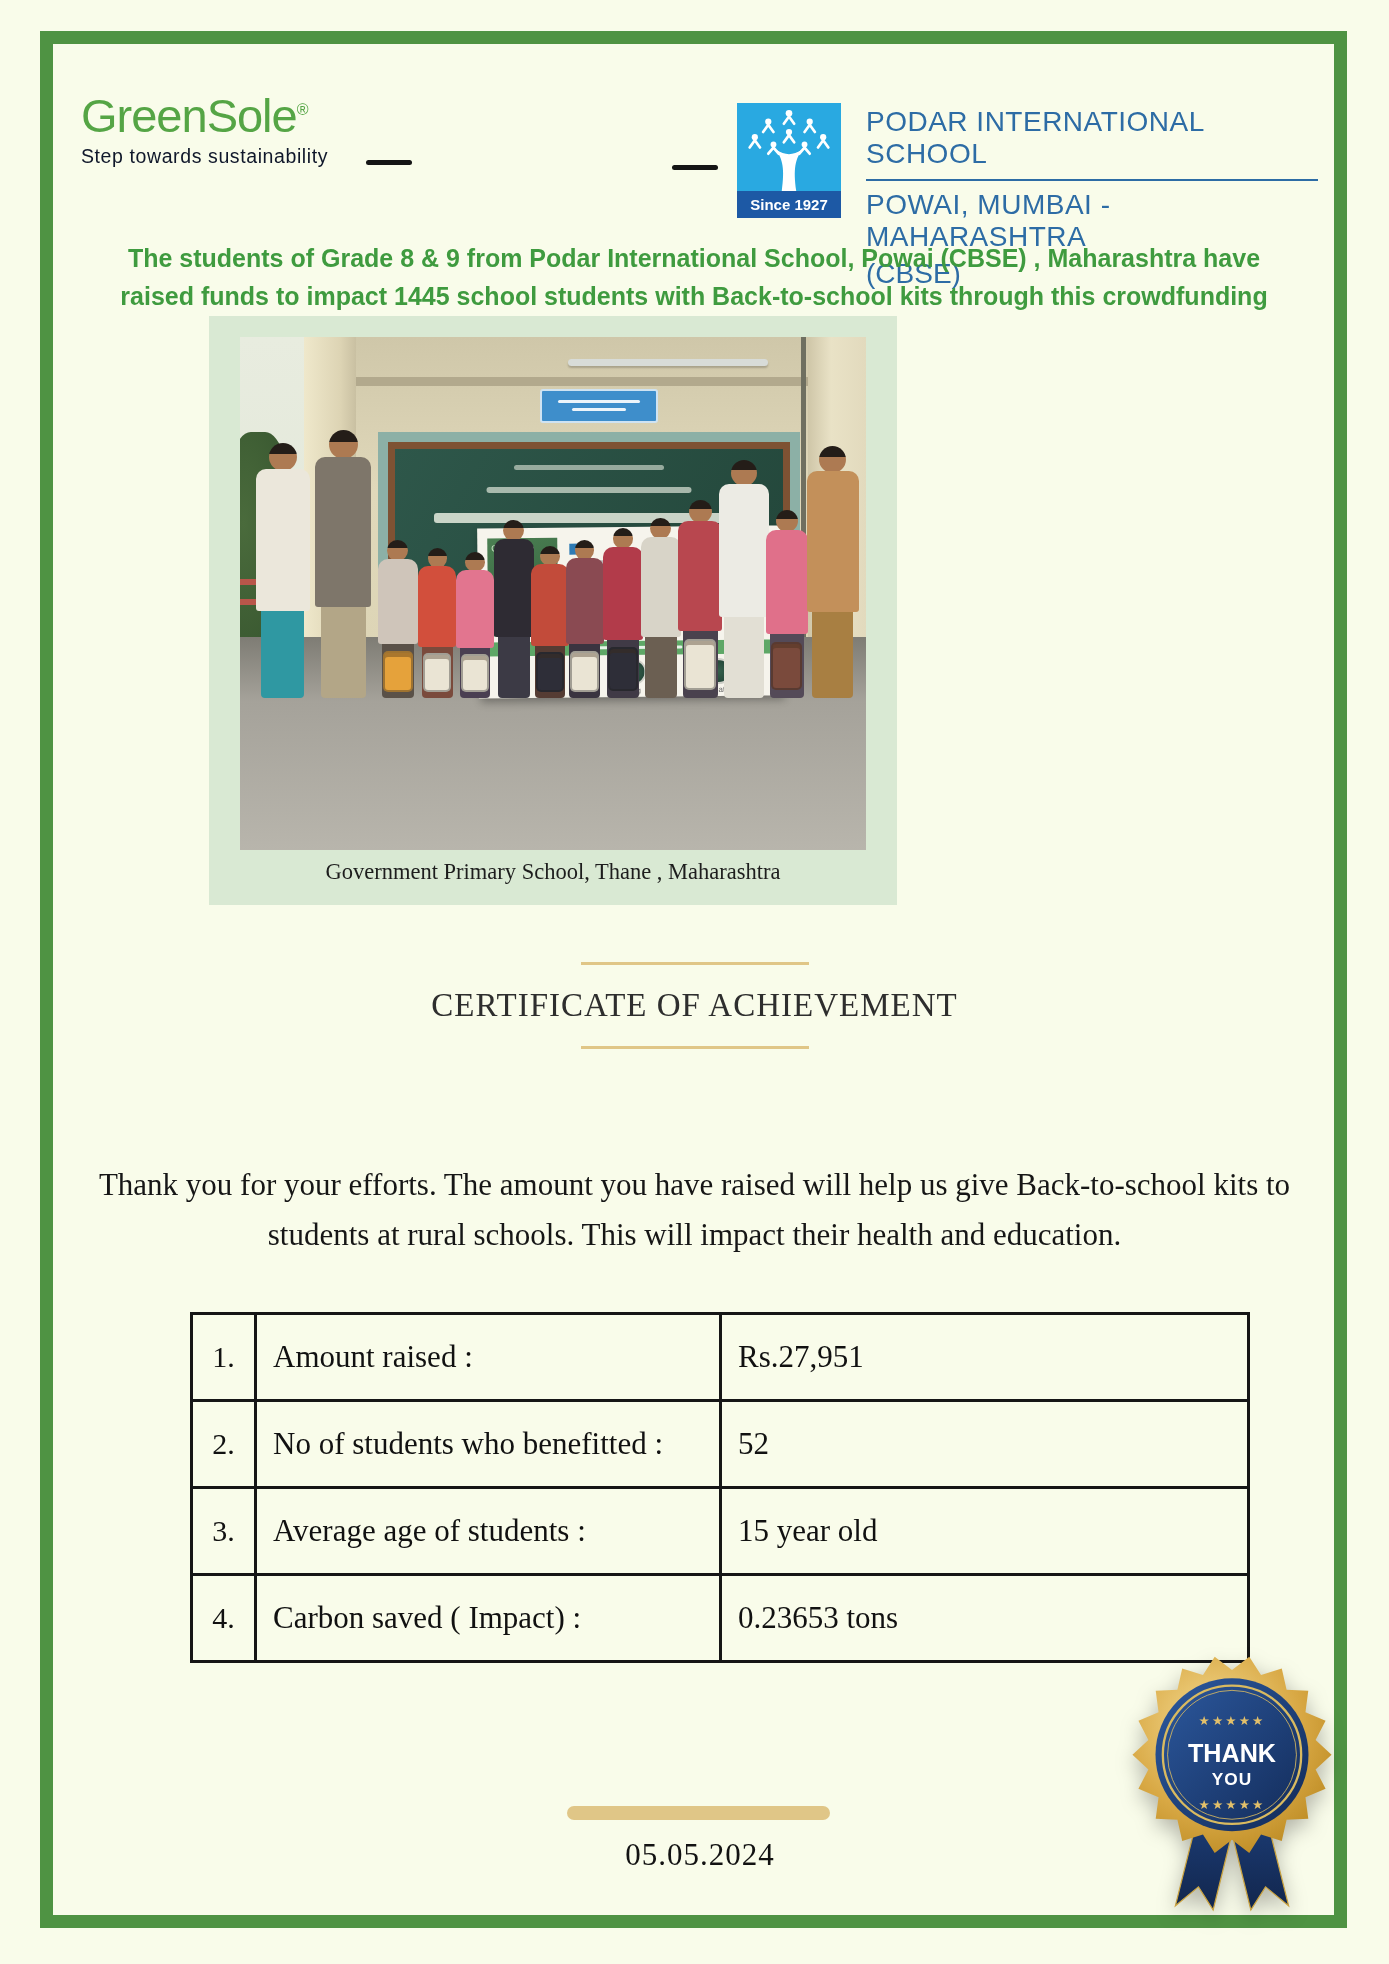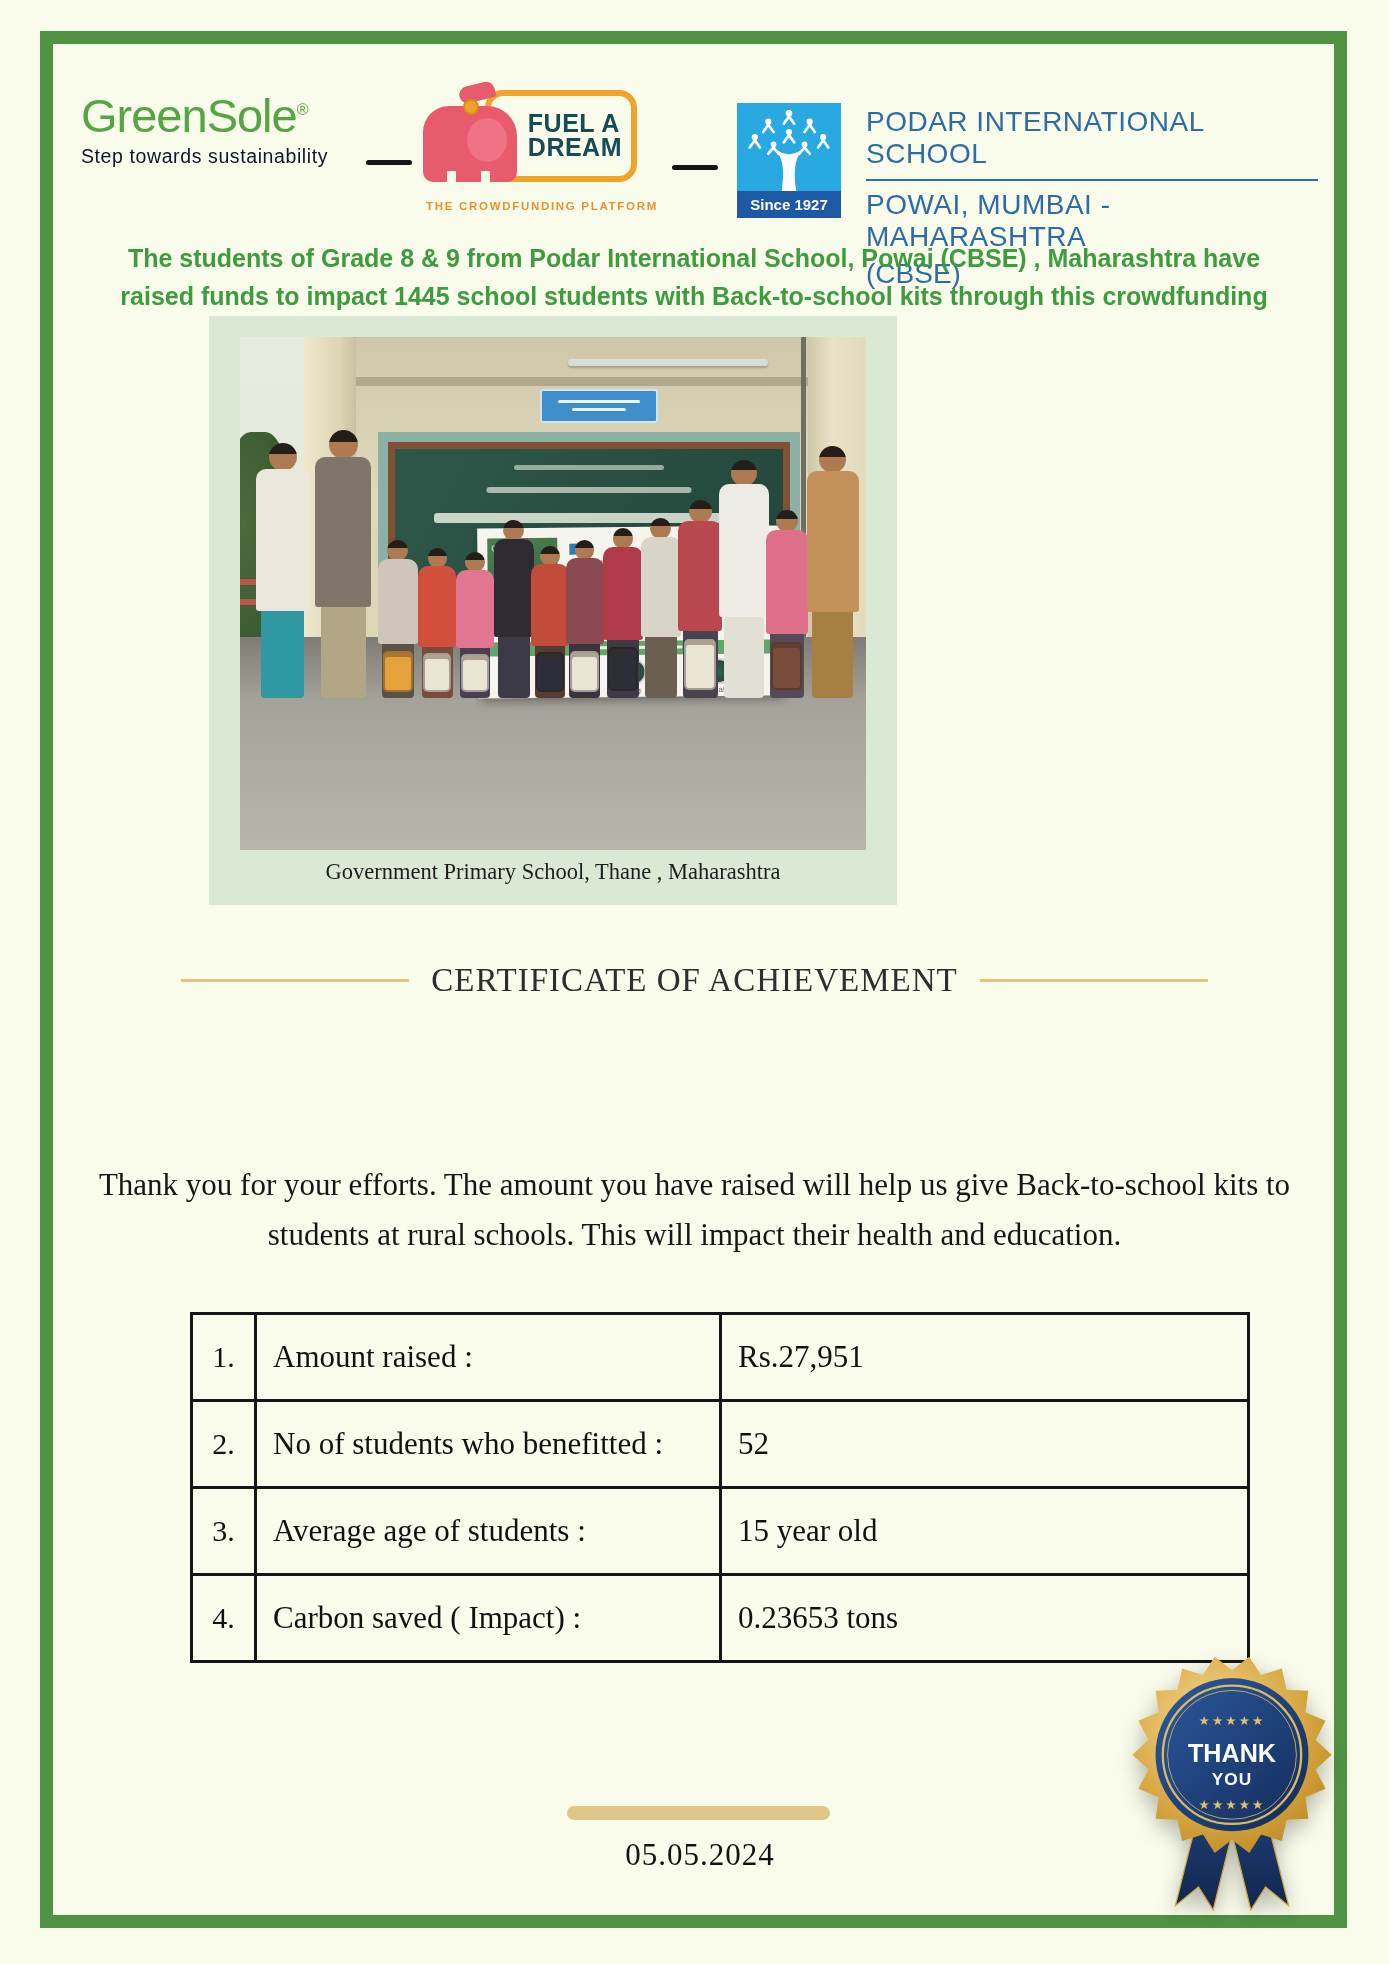--- a/index.html
+++ b/index.html
@@ -109,21 +109,21 @@
   .torso{width:100%;flex:1 1 auto;border-radius:10px 10px 3px 3px;margin-top:-2px;}
   .legs{width:80%;height:34%;border-radius:0 0 4px 4px;}
   .bag{position:absolute;bottom:4%;left:13%;width:74%;height:26%;border-radius:5px;
        border:2px solid rgba(30,30,30,.35);box-sizing:border-box;
        box-shadow:inset 0 4px 0 rgba(60,40,20,.35);}
   .caption{position:absolute;left:0;bottom:20px;width:100%;text-align:center;
            font-family:"Liberation Serif",serif;font-size:22.5px;color:#1d1d1d;}
 
   
   .cert-row{position:absolute;left:60px;top:962px;width:1269px;display:flex;align-items:center;
-            justify-content:center;gap:22px;}
+            justify-content:center;gap:22px;flex-direction:column;}
   .gold-line{height:3px;background:#e0c687;width:228px;}
   .cert-title{font-family:"Liberation Serif",serif;font-size:33px;color:#2e2e2e;letter-spacing:1px;}
   .presented{position:absolute;left:0;top:1025px;width:1389px;text-align:center;font-size:15px;
              font-weight:600;letter-spacing:6.5px;color:#3c3c3c;}
   .recipient{position:absolute;left:0;top:1053px;width:1389px;text-align:center;font-size:57px;
              color:#43a13e;letter-spacing:1px;}
   .message{position:absolute;left:54px;top:1160px;width:1281px;text-align:center;
            font-family:"Liberation Serif",serif;font-size:31px;line-height:1.6;color:#161616;}
 
   
@@ -146,37 +146,20 @@
 <div class="page">
   <div class="frame"></div>
 
   <div class="greensole">
     <div class="gs-name"><span>GreenSole</span><span class="gs-reg">®</span></div>
     <div class="gs-tag">Step towards sustainability</div>
   </div>
 
   <div class="dash dash1"></div>
 
-  <div class="fuel">
-    <div class="fframe">
-      <div class="ftext">
-        <div>FUEL A</div>
-        <div>DREAM</div>
-      </div>
-    </div>
-    <div class="eleph">
-      <div class="ebody"></div>
-      <div class="eear"></div>
-      <div class="enotch n1"></div>
-      <div class="enotch n2"></div>
-      <div class="ehand"></div>
-      <div class="ecoin"></div>
-    </div>
-    <div class="ftag">THE CROWDFUNDING PLATFORM</div>
-  </div>
 
   <div class="dash dash2"></div>
 
   <div class="plogo">
     <div class="ptree">
       <svg width="104" height="88" viewBox="0 0 100 85">
         <path d="M43,85 C46,64 44,54 37,45 C47,51 53,51 63,45 C56,54 54,64 57,85 Z" fill="#fff"></path>
         <g fill="#fff" stroke="#fff" stroke-width="2.6" stroke-linecap="round">
           <circle cx="50" cy="10" r="3.2" stroke="none"></circle>
             <path d="M45,20 L50,13 L55,20" fill="none"></path>

